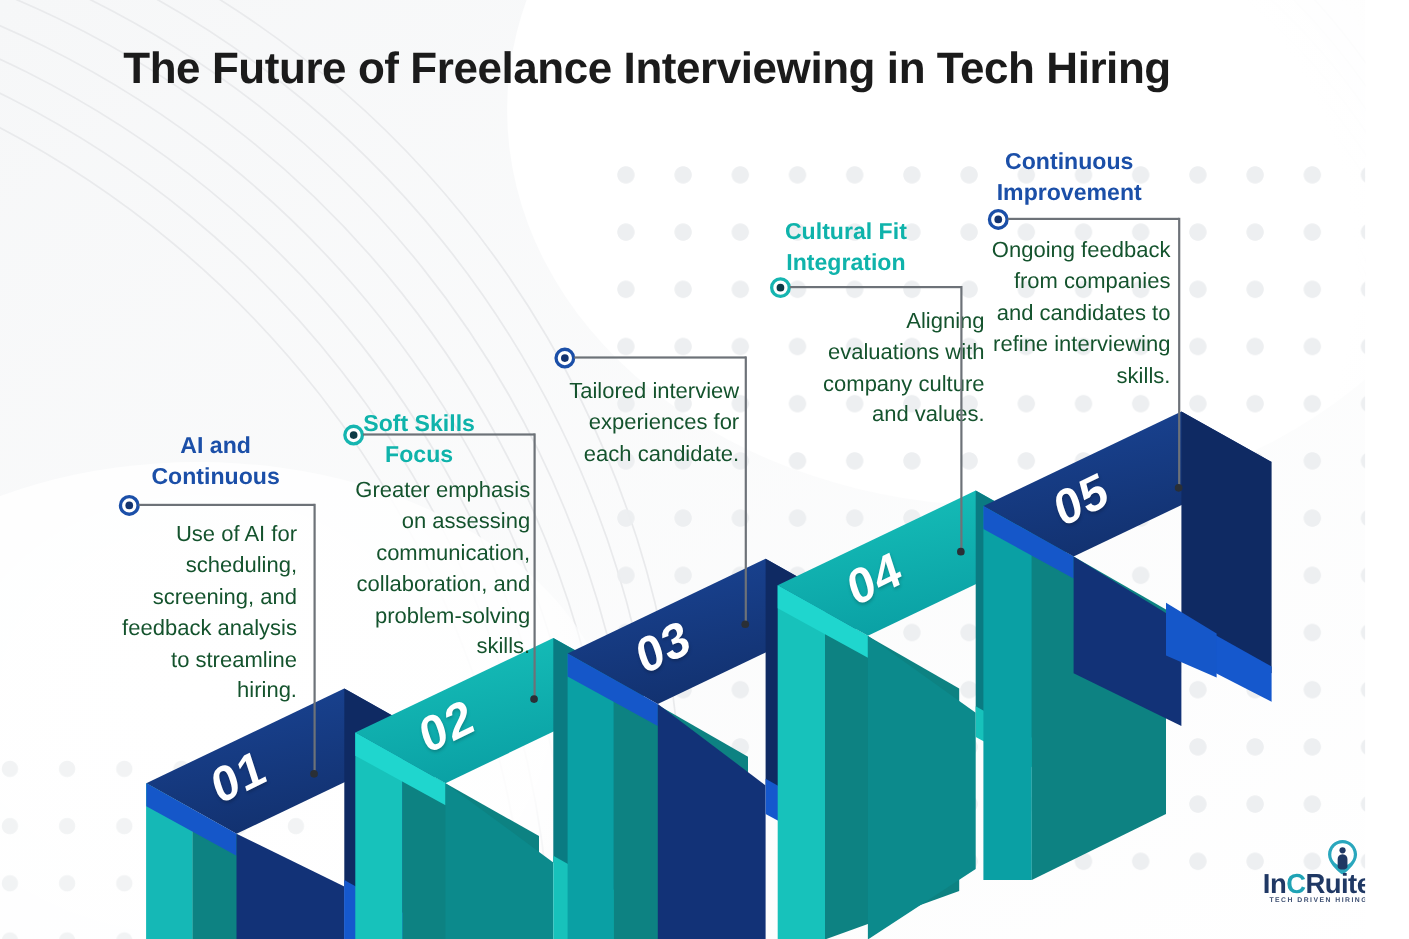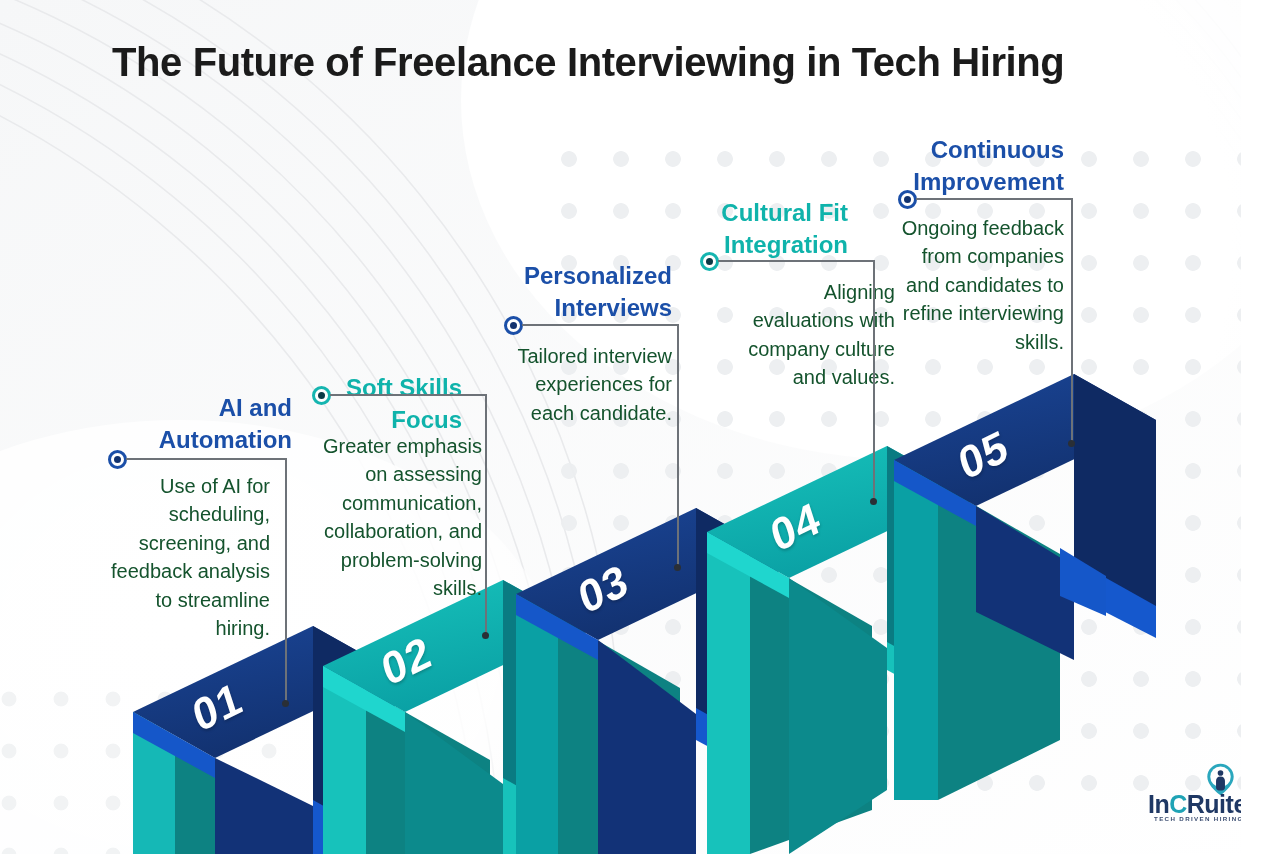--- a/index.html
+++ b/index.html
@@ -73,24 +73,24 @@
     color: #1b1b1b;
     letter-spacing: -0.4px;
     white-space: nowrap;
   }
 
   
   .callout {
     position: absolute;
   }
   .callout-label {
-    font-size: 24px;
+    font-size: 21px;
     font-weight: bold;
     line-height: 1.32;
-    text-align: right;
+    text-align: center;
     white-space: pre-line;
   }
   .callout-desc {
     font-size: 20px;
     line-height: 1.42;
     color: #14532d;
     text-align: right;
   }
   .marker {
     position: absolute;
@@ -328,21 +328,21 @@
     
     <div class="step-num" style="left:192px; top:682px; transform: rotate(-26deg) skewX(-8deg);">01</div>
     <div class="step-num" style="left:381px; top:636px; transform: rotate(-26deg) skewX(-8deg);">02</div>
     <div class="step-num" style="left:578px; top:564px; transform: rotate(-26deg) skewX(-8deg);">03</div>
     <div class="step-num" style="left:770px; top:502px; transform: rotate(-26deg) skewX(-8deg);">04</div>
     <div class="step-num" style="left:958px; top:430px; transform: rotate(-26deg) skewX(-8deg);">05</div>
   </div>
 
   <div class="callout" style="left:100px; top:392px; width:192px;">
     <div class="callout-label" style="color:#1b4fa8;">AI and
-Automation</div>
+Continuous</div>
   </div>
   <div class="callout" style="left:104px; top:472px; width:166px;">
     <div class="callout-desc">Use of AI for scheduling, screening, and feedback analysis to streamline hiring.</div>
   </div>
   <div class="marker" style="left:108px; top:450px;"></div>
   <div class="conn-h" style="left:126px; top:458px; width:160px;"></div>
   <div class="conn-v" style="left:285px; top:458px; height:246px;"></div>
   <div class="conn-dot" style="left:282px; top:700px;"></div>
 
   <div class="callout" style="left:300px; top:328px; width:162px;">
@@ -350,24 +350,20 @@
 Focus</div>
   </div>
   <div class="callout" style="left:306px; top:400px; width:176px;margin-top:32px;">
     <div class="callout-desc">Greater emphasis on assessing communication, collaboration, and problem-solving skills.</div>
   </div>
   <div class="marker teal" style="left:312px; top:386px;"></div>
   <div class="conn-h" style="left:330px; top:394px; width:156px;"></div>
   <div class="conn-v" style="left:485px; top:394px; height:242px;"></div>
   <div class="conn-dot" style="left:482px; top:632px;"></div>
 
-  <div class="callout" style="left:490px; top:260px; width:182px;">
-    <div class="callout-label" style="color:#1b4fa8;">Personalized
-Interviews</div>
-  </div>
   <div class="callout" style="left:496px; top:342px; width:176px;">
     <div class="callout-desc">Tailored interview experiences for each candidate.</div>
   </div>
   <div class="marker" style="left:504px; top:316px;"></div>
   <div class="conn-h" style="left:522px; top:324px; width:156px;"></div>
   <div class="conn-v" style="left:677px; top:324px; height:244px;"></div>
   <div class="conn-dot" style="left:674px; top:564px;"></div>
 
   <div class="callout" style="left:690px; top:197px; width:158px;">
     <div class="callout-label" style="color:#0fb3ab;">Cultural Fit

